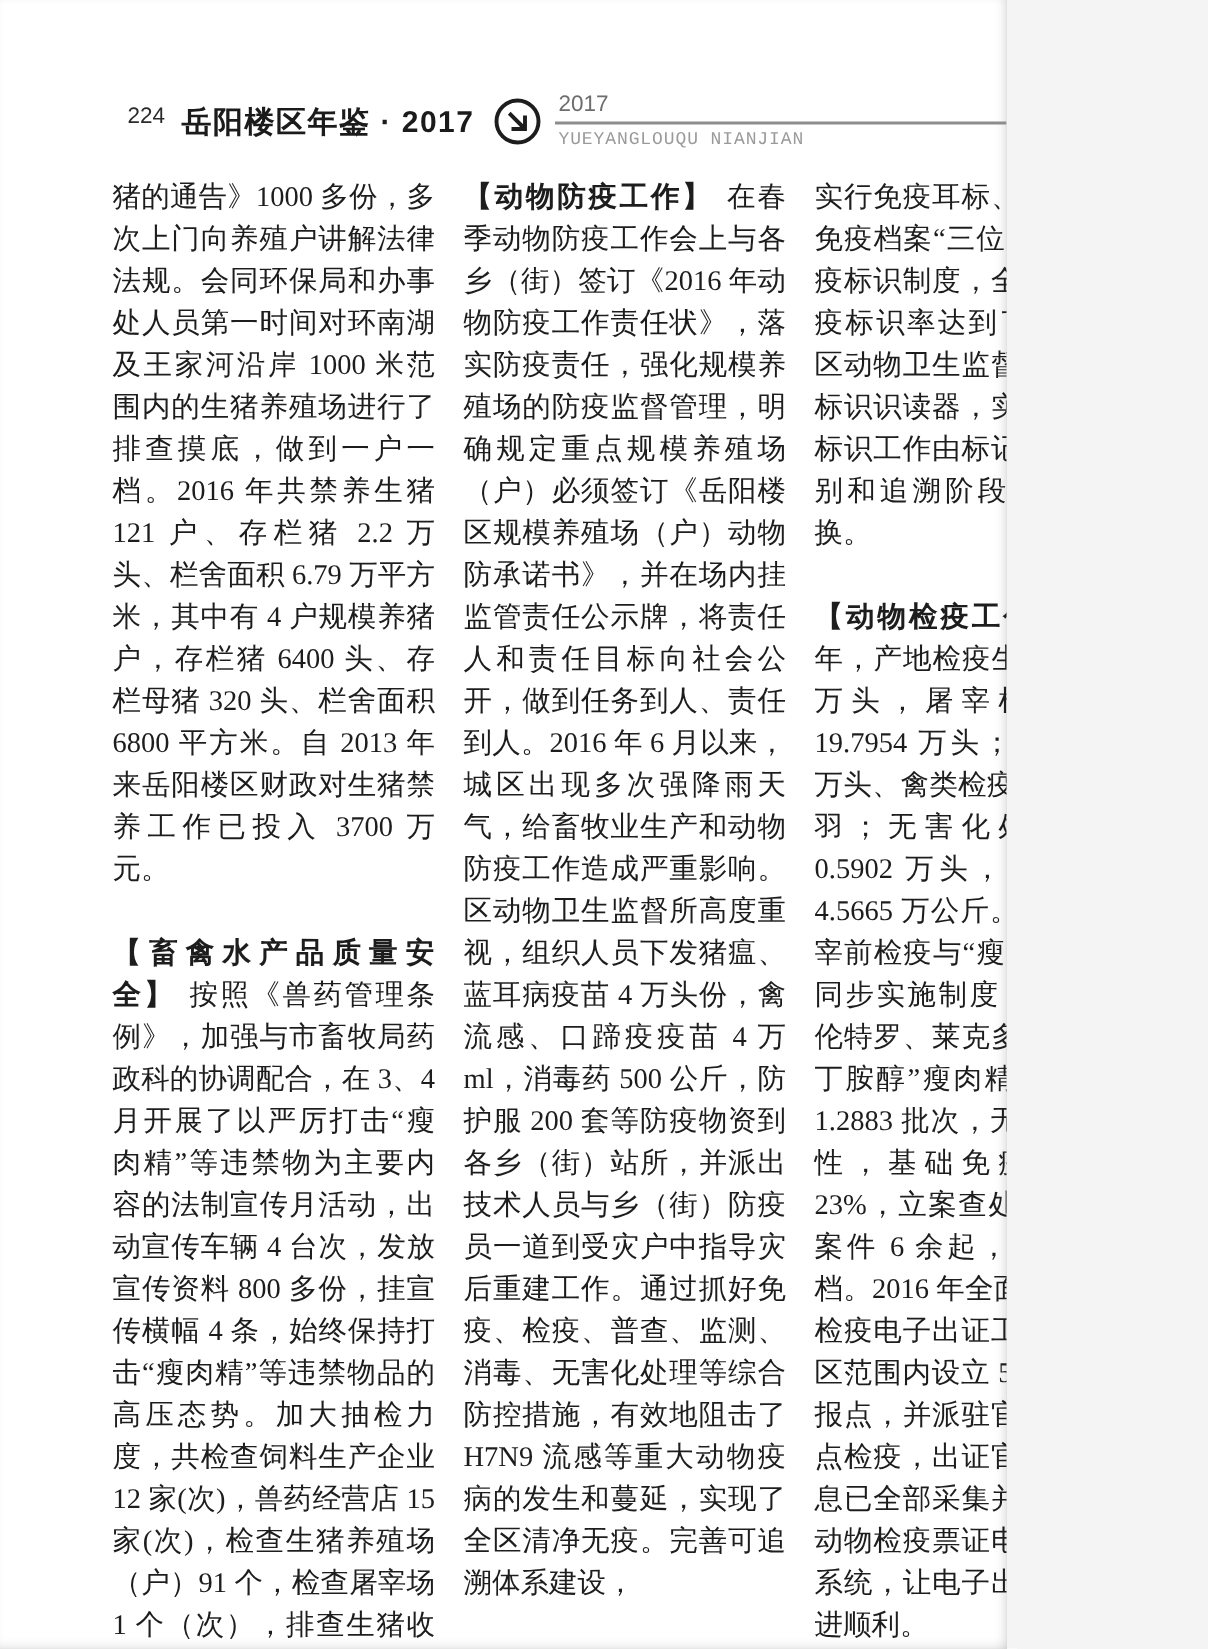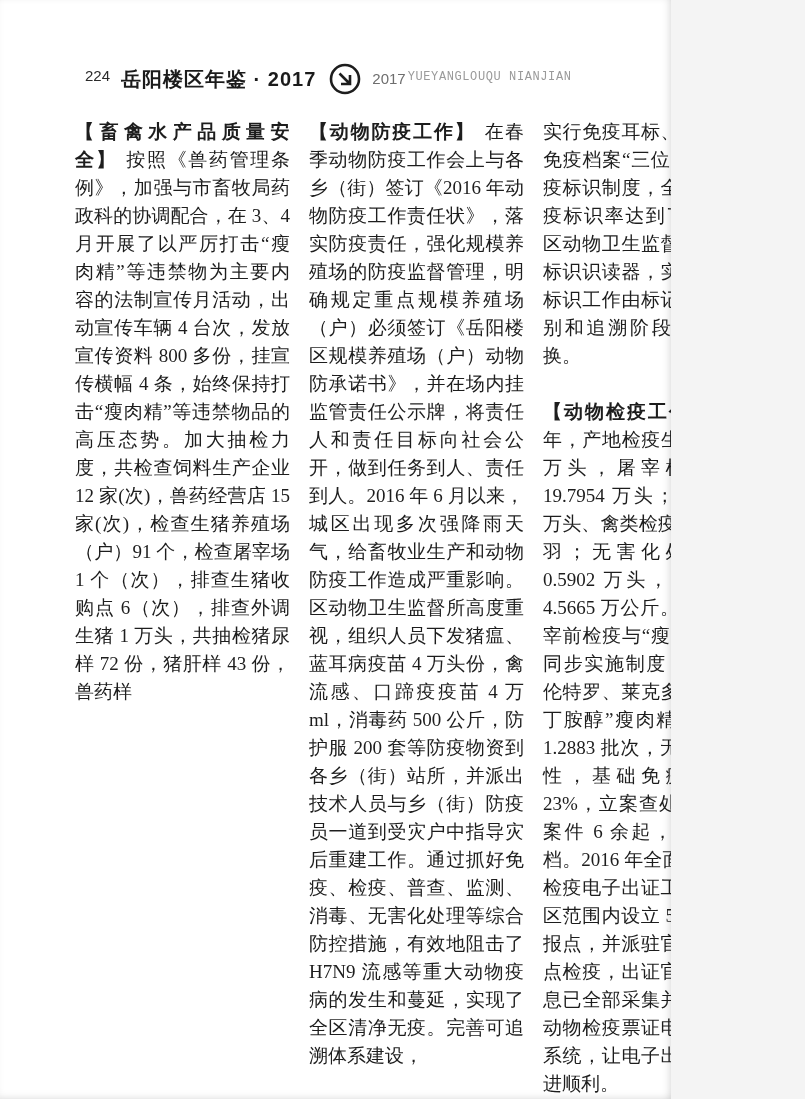--- a/index.html
+++ b/index.html
@@ -44,21 +44,21 @@
   }
   .logo {
     width: 34px; height: 34px;
     margin: 0 8px 0 12px;
     flex: 0 0 auto;
     display: block;
   }
   .header-right {
     flex: 1 1 auto;
     display: flex;
-    flex-direction: row;
+    flex-direction: column;
     min-width: 0;
   }
   .header-year {
     font-family: "Liberation Sans", "DejaVu Sans", sans-serif;
     font-size: 15px;
     color: #6e6e6e;
     line-height: 16px;
     margin-left: 2px;
   }
   .header-rule {
@@ -113,20 +113,23 @@
       <span class="header-year">2017</span>
       <div class="header-rule"></div>
       <span class="header-pinyin">YUEYANGLOUQU NIANJIAN</span>
     </div>
   </header>
 
   <main class="columns">
 
     <section class="col">
       <p class="para">
+        <span>猪的通告》1000 多份，多次上门向养殖户讲解法律法规。会同环保局和办事处人员第一时间对环南湖及王家河沿岸 1000 米范围内的生猪养殖场进行了排查摸底，做到一户一档。2016 年共禁养生猪 121 户、存栏猪 2.2 万头、栏舍面积 6.79 万平方米，其中有 4 户规模养猪户，存栏猪 6400 头、存栏母猪 320 头、栏舍面积 6800 平方米。自 2013 年来岳阳楼区财政对生猪禁养工作已投入 3700 万元。</span>
+      </p>
+      <p class="para">
         <span class="para-header">【畜禽水产品质量安全】</span><span>按照《兽药管理条例》，加强与市畜牧局药政科的协调配合，在 3、4 月开展了以严厉打击“瘦肉精”等违禁物为主要内容的法制宣传月活动，出动宣传车辆 4 台次，发放宣传资料 800 多份，挂宣传横幅 4 条，始终保持打击“瘦肉精”等违禁物品的高压态势。加大抽检力度，共检查饲料生产企业 12 家(次)，兽药经营店 15 家(次)，检查生猪养殖场（户）91 个，检查屠宰场 1 个（次），排查生猪收购点 6（次），排查外调生猪 1 万头，共抽检猪尿样 72 份，猪肝样 43 份，兽药样</span>
       </p>
     </section>
 
     <section class="col">
       <p class="para">
         <span class="para-header">【动物防疫工作】</span><span>在春季动物防疫工作会上与各乡（街）签订《2016 年动物防疫工作责任状》，落实防疫责任，强化规模养殖场的防疫监督管理，明确规定重点规模养殖场（户）必须签订《岳阳楼区规模养殖场（户）动物防承诺书》，并在场内挂监管责任公示牌，将责任人和责任目标向社会公开，做到任务到人、责任到人。2016 年 6 月以来，城区出现多次强降雨天气，给畜牧业生产和动物防疫工作造成严重影响。区动物卫生监督所高度重视，组织人员下发猪瘟、蓝耳病疫苗 4 万头份，禽流感、口蹄疫疫苗 4 万 ml，消毒药 500 公斤，防护服 200 套等防疫物资到各乡（街）站所，并派出技术人员与乡（街）防疫员一道到受灾户中指导灾后重建工作。通过抓好免疫、检疫、普查、监测、消毒、无害化处理等综合防控措施，有效地阻击了 H7N9 流感等重大动物疫病的发生和蔓延，实现了全区清净无疫。完善可追溯体系建设，</span>
       </p>
     </section>
 

